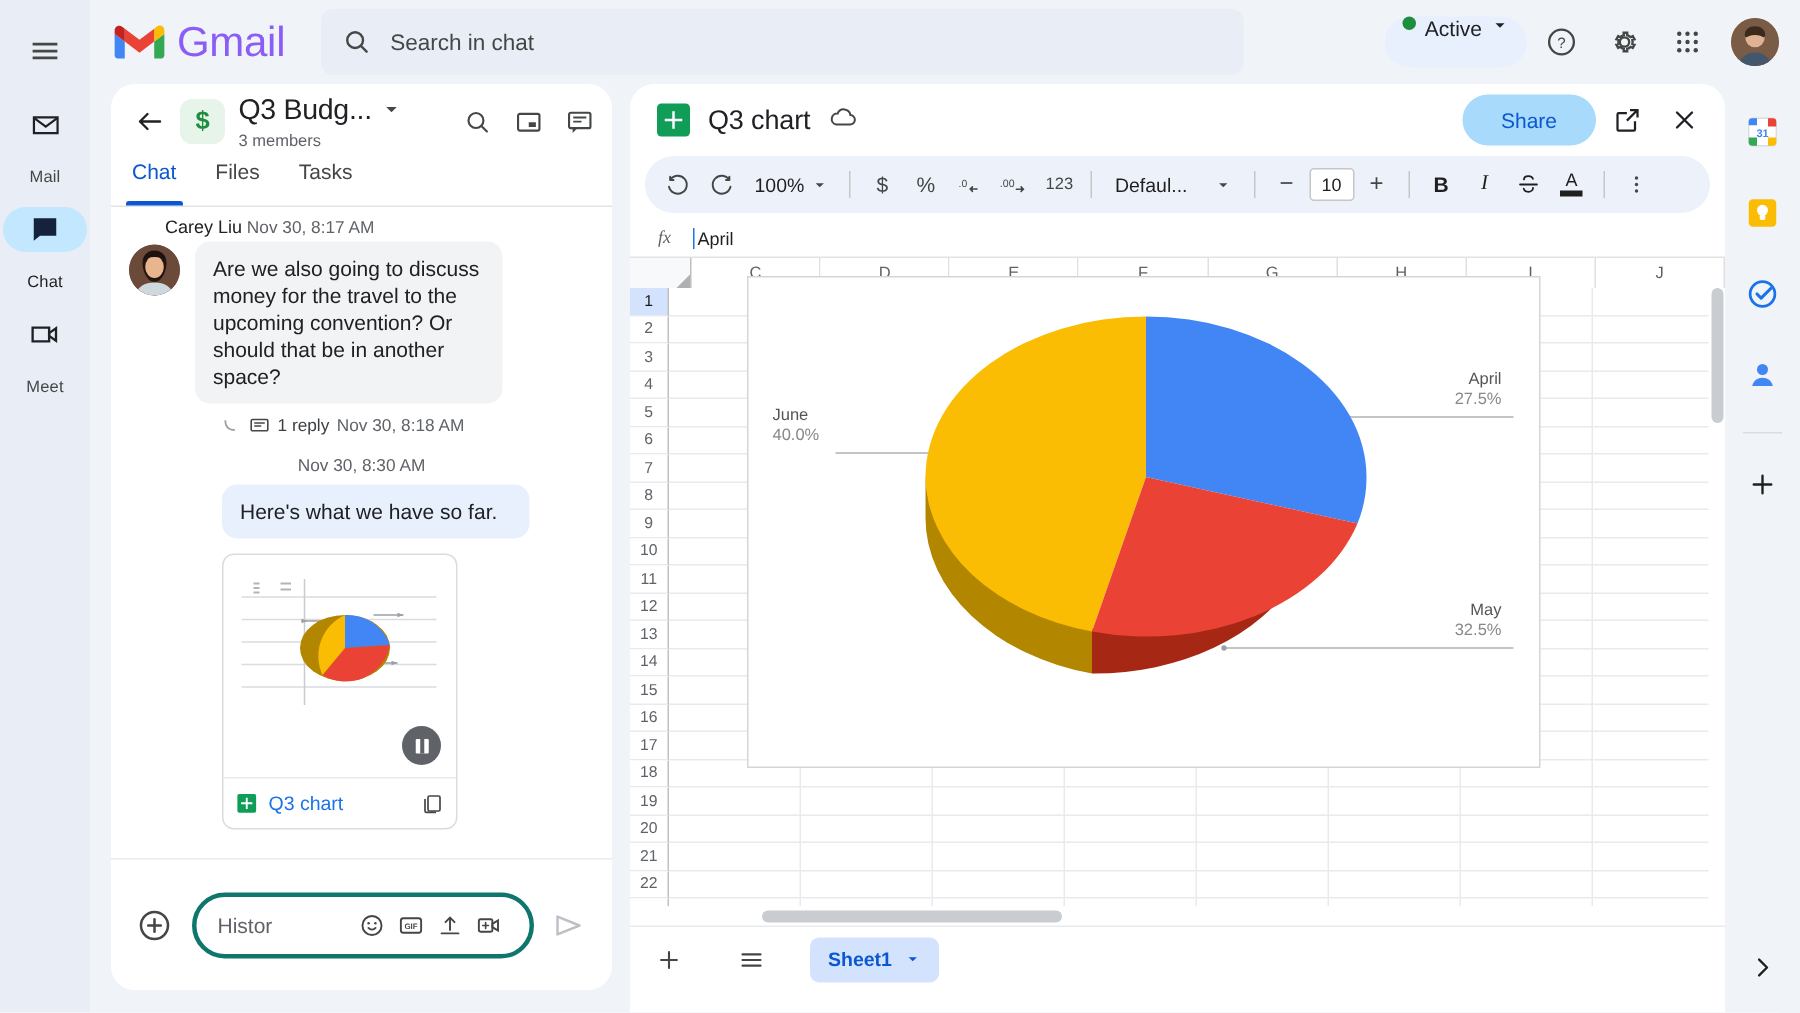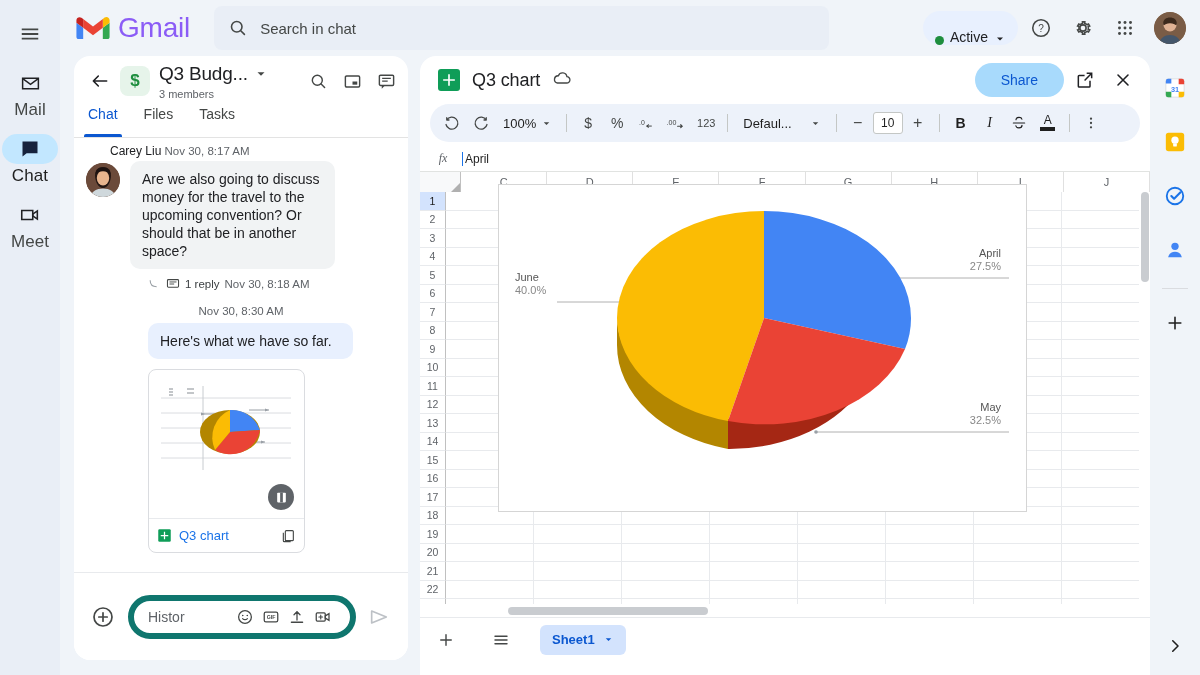--- a/index.html
+++ b/index.html
@@ -17,39 +17,39 @@
     background: #e9eef6;
     display: flex; flex-direction: column; align-items: center;
   }
   #hamburger { margin-top: 14px; width: 40px; height: 40px;
     display: flex; align-items: center; justify-content: center; cursor: pointer; }
   .rail-item { margin-top: 14px; width: 56px; display: flex; flex-direction: column;
     align-items: center; cursor: pointer; }
   .rail-pill { width: 56px; height: 30px; border-radius: 16px;
     display: flex; align-items: center; justify-content: center; }
   .rail-item.active .rail-pill { background: #c2e7ff; }
-  .rail-label { font-size: 17px; color: #444746; margin-top: 2px; letter-spacing: .1px; }
+  .rail-label { font-size: 11px; color: #444746; margin-top: 14px; letter-spacing: .1px; }
   .rail-item.active .rail-label { color: #1f1f1f; font-weight: 500; }
 
   
   #topbar {
     position: absolute; left: 60px; top: 0; width: 1140px; height: 56px;
     display: flex; align-items: center;
   }
   #gmail-logo { display: flex; align-items: center; margin-left: 16px; cursor: pointer; }
   #gmail-wordmark { font-size: 28px; color: #8b5cf6; margin-left: 8px;
     font-family: "Liberation Sans", sans-serif; letter-spacing: -.2px; text-align: right; }
   #search-box {
     margin-left: 24px; width: 615px; height: 44px; border-radius: 8px;
     background: #e9eef6; display: flex; align-items: center; padding: 0 14px; cursor: text;
   }
   #search-input-text { margin-left: 12px; font-size: 15px; color: #444746; }
   #topbar-right { margin-left: auto; display: flex; align-items: center; gap: 4px;
     padding-right: 14px; }
-  #active-chip { display: flex; align-items: flex-end; gap: 6px; height: 34px;
+  #active-chip { display: flex; align-items: flex-start; gap: 6px; height: 34px;
     border-radius: 18px; background: #e8f0fe; padding: 0 12px; cursor: pointer; }
   #active-dot { width: 9px; height: 9px; border-radius: 50%; background: #1e8e3e; }
   #active-label { font-size: 14px; color: #202124; }
   .top-icon-btn { width: 38px; height: 38px; border-radius: 50%; display: flex;
     align-items: center; justify-content: center; cursor: pointer; }
   #avatar-top { width: 32px; height: 32px; border-radius: 50%; margin-left: 6px;
     overflow: hidden; cursor: pointer; background: #8d6e53; }
 
   
   #chat-panel {
@@ -104,21 +104,21 @@
   #card-footer { height: 34px; border-top: 1px solid #e8eaed; display: flex;
     align-items: center; padding: 0 8px; gap: 7px; }
   #card-file-name { font-size: 13px; color: #1a73e8; flex: 1; white-space: nowrap;
     overflow: hidden; text-overflow: ellipsis; }
 
   #composer { position: absolute; left: 0; bottom: 0; width: 334px; height: 88px;
     background: #fff; border-top: 1px solid #e8eaed; display: flex;
     align-items: center; padding: 0 12px; }
   #plus-btn { width: 34px; height: 34px; border-radius: 50%; display: flex;
     align-items: center; justify-content: center; cursor: pointer; }
-  #composer-pill { margin-left: 8px; flex: 1; height: 44px; border: 6px solid #0f766e;
+  #composer-pill { margin-left: 8px; flex: 1; height: 44px; border: 3px solid #0f766e;
     border-radius: 24px; display: flex; align-items: center; padding: 0 14px; gap: 0; }
   #composer-placeholder { font-size: 14px; color: #5f6368; flex: 1;
     white-space: nowrap; overflow: hidden; cursor: text; }
   .composer-icon { width: 26px; height: 26px; display: flex; align-items: center;
     justify-content: center; cursor: pointer; }
   #send-btn { width: 34px; height: 34px; margin-left: 6px; display: flex;
     align-items: center; justify-content: center; cursor: pointer; }
 
   
   #sheets-panel {

